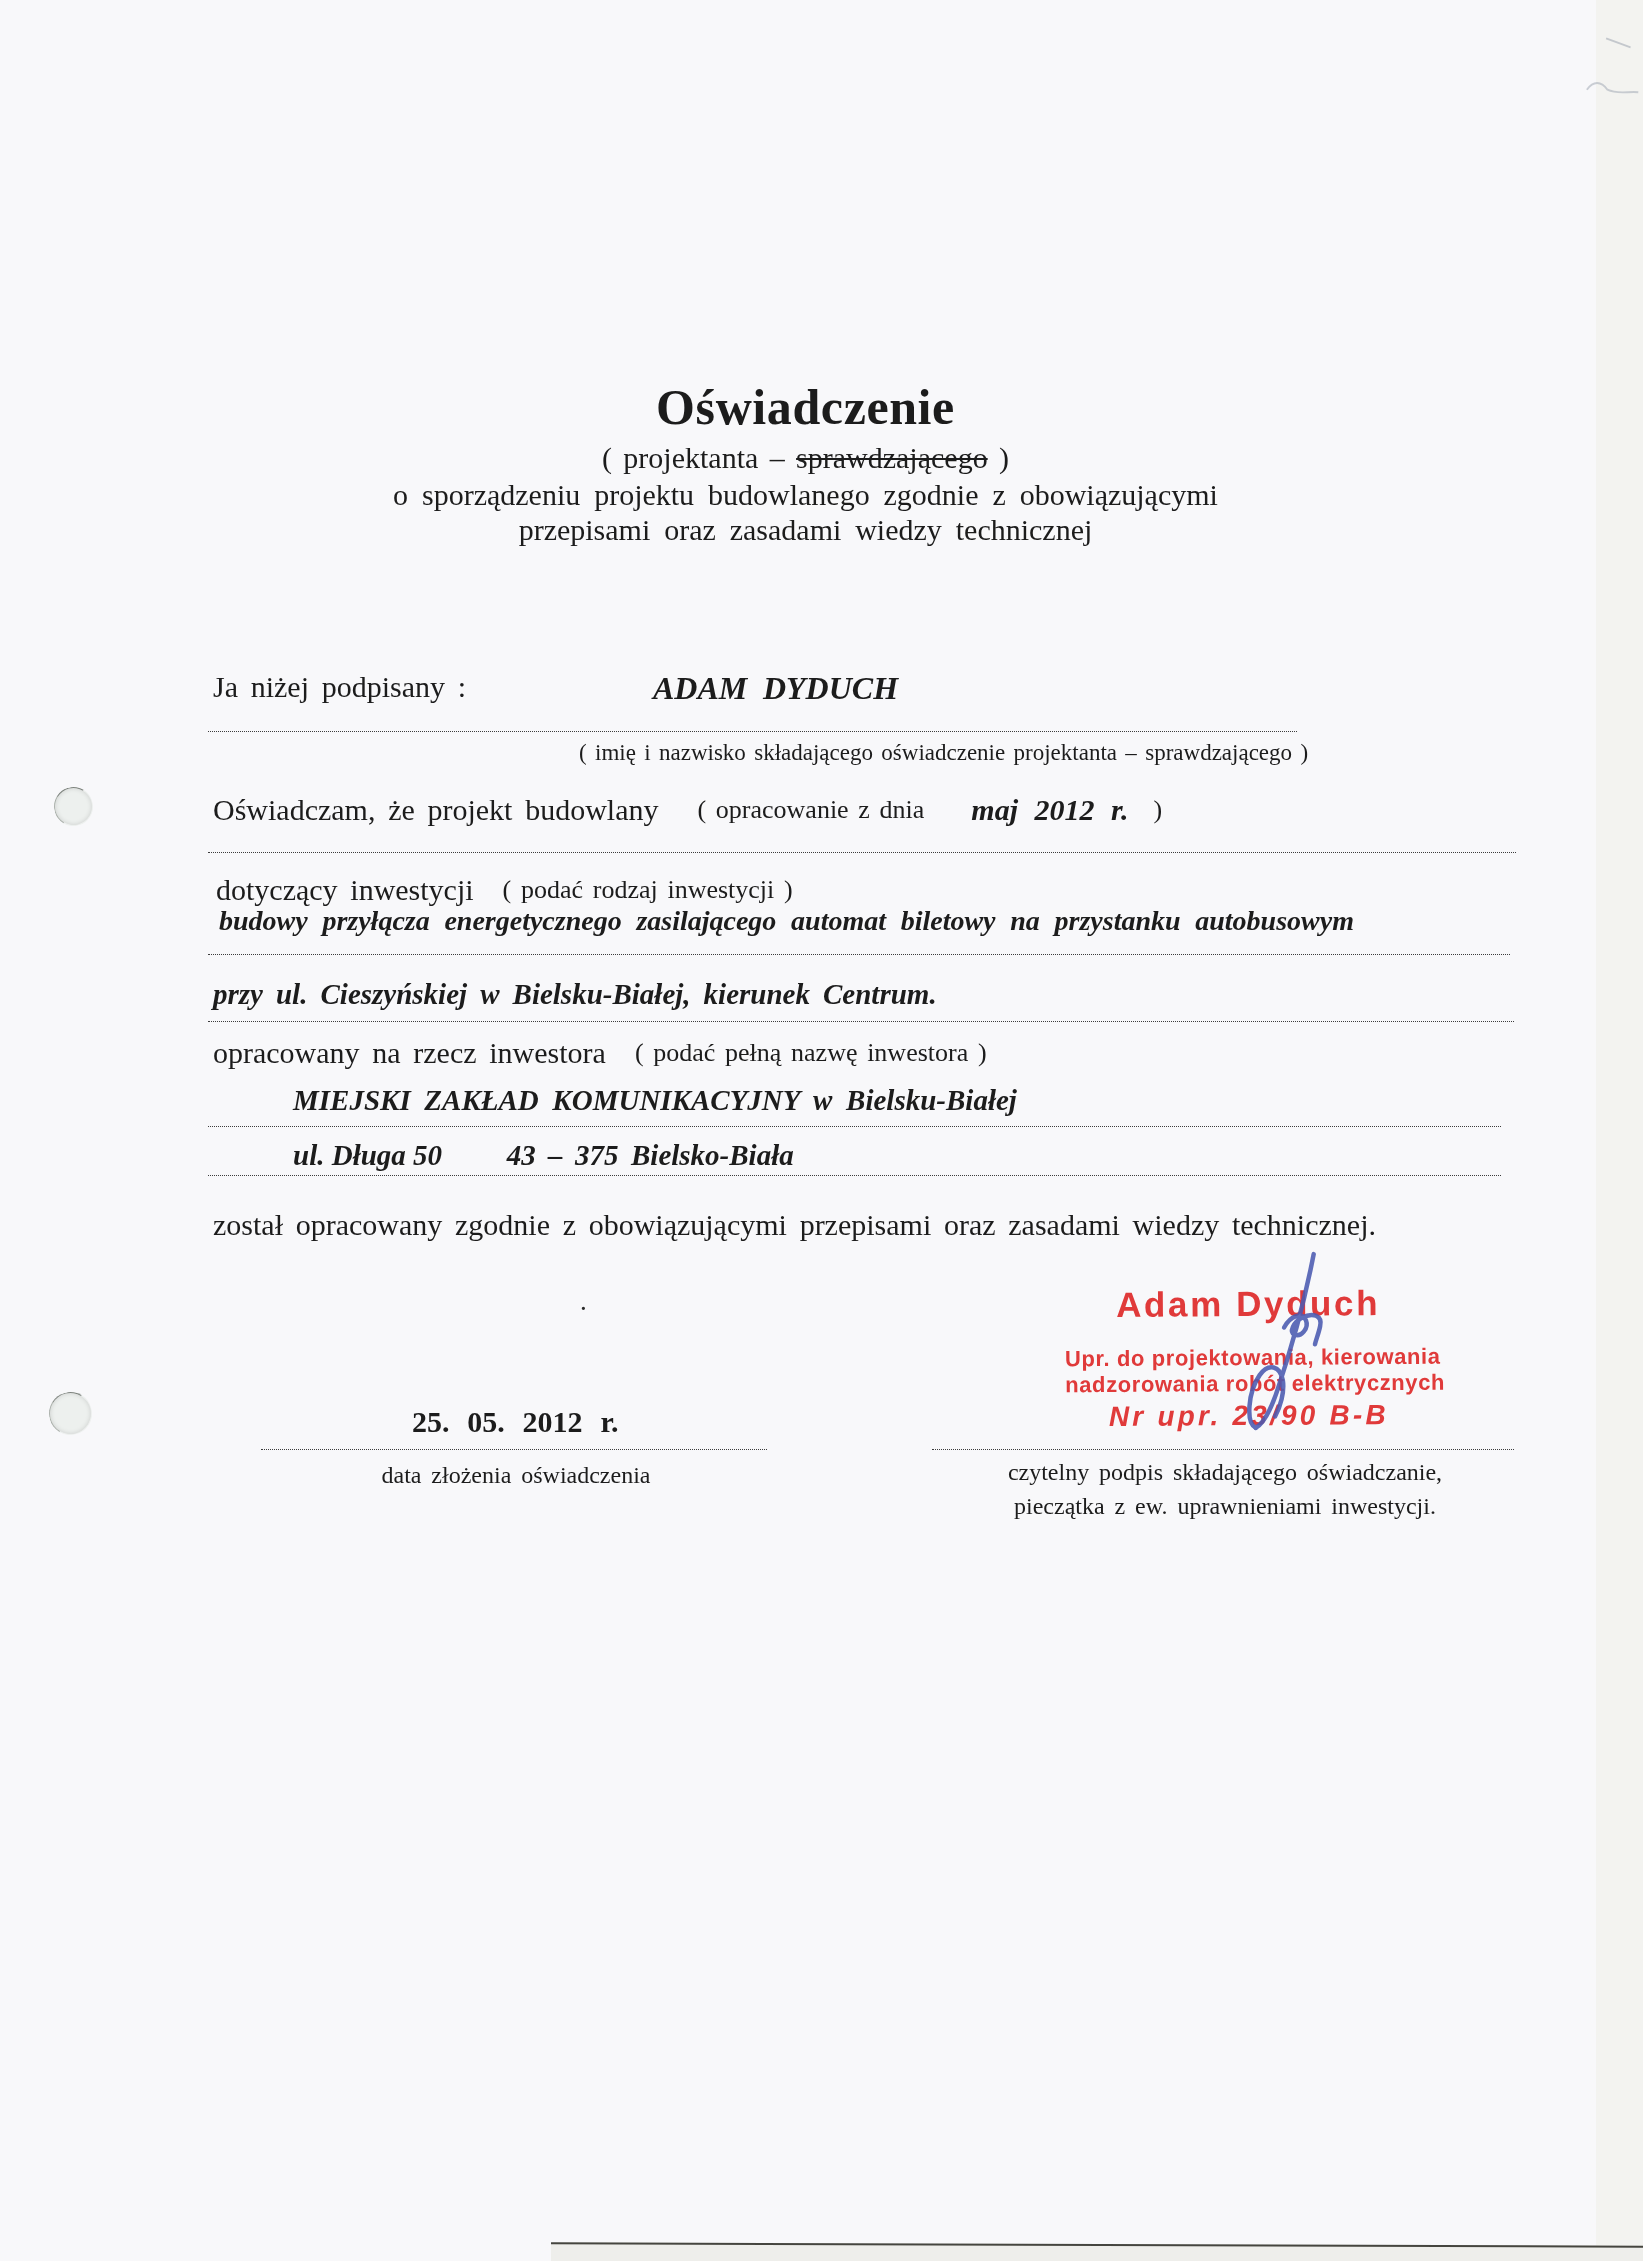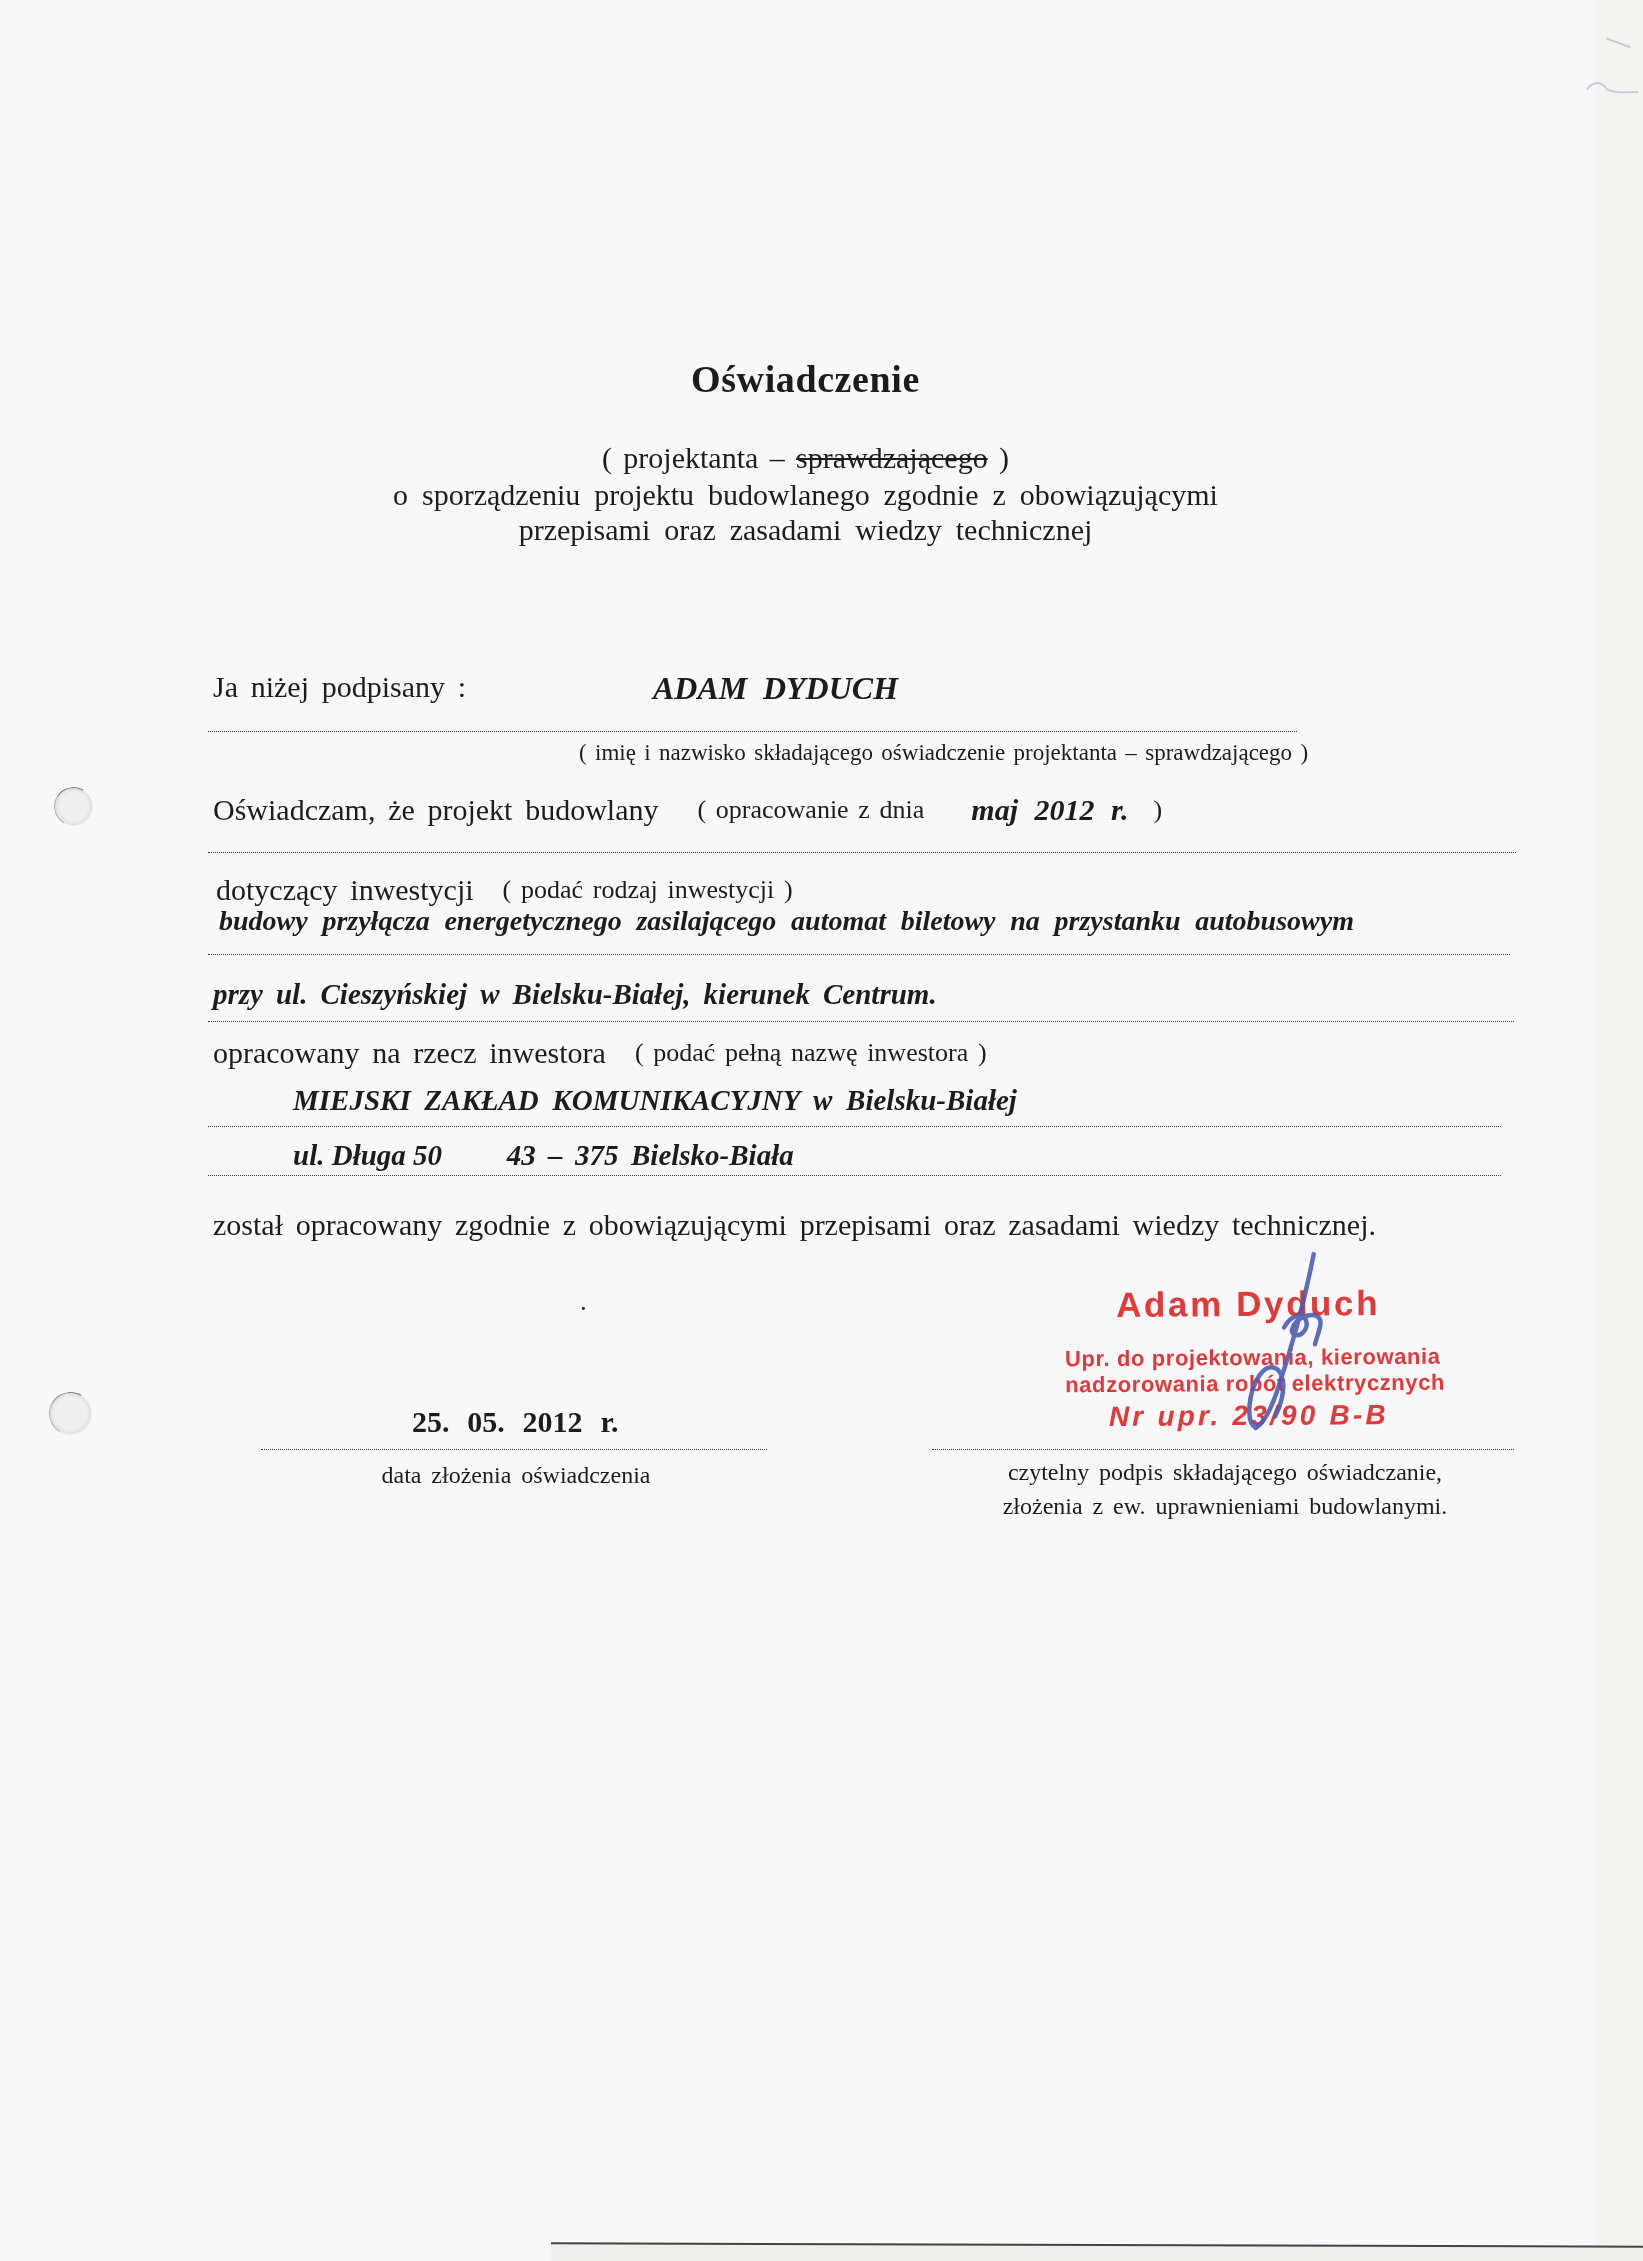--- a/index.html
+++ b/index.html
@@ -18,21 +18,21 @@
     border-top:2.6px solid #45453f;transform:rotate(0.18deg);}
   
   .hole{border-radius:50%;background:#edf0ee;
     box-shadow:inset 0 0 5.2px rgba(0,0,0,.14);
     border:1.9px solid transparent;border-top-color:#7e847e;border-left-color:#aab0aa;
     transform:rotate(-14deg);}
   .hole-top{left:54px;top:787px;width:37px;height:37px;}
   .hole-bottom{left:49px;top:1392px;width:41px;height:41px;}
   
   .center-wrap{left:0;width:1611px;text-align:center;}
-  .doc-title{top:357px;font-size:38px;font-weight:bold;letter-spacing:0.6px;}
+  .doc-title{top:378px;font-size:50px;font-weight:bold;letter-spacing:0.6px;}
   .doc-subtitle{top:441px;font-size:30px;word-spacing:3.9px;}
   .struck{text-decoration:line-through;text-decoration-thickness:1.9px;}
   .doc-sub2{top:478px;font-size:30px;word-spacing:6.4px;}
   .doc-sub3{top:513px;font-size:30px;word-spacing:6.4px;}
   
   .body-line{font-size:30px;word-spacing:5.2px;white-space:nowrap;}
   .paren{font-size:26px;word-spacing:3.2px;}
   .filled{font-weight:bold;font-style:italic;}
   .dotted{border-bottom:1.9px dotted #3c3c3c;height:0;}
   .small-caption{font-size:23px;word-spacing:2.6px;white-space:nowrap;}
@@ -126,17 +126,17 @@
     </g>
   </svg>
 
   <div class="abs date-line">25. 05. 2012 r.</div>
   <div class="abs dotted" style="left:261px;top:1449px;width:506px;"></div>
   <div class="abs caption-block" style="left:271px;top:1458px;width:490px;">data złożenia oświadczenia</div>
 
   <div class="abs dotted" style="left:932px;top:1449px;width:582px;"></div>
   <div class="abs caption-block" style="left:922px;top:1455px;width:606px;">
     <div>czytelny podpis składającego oświadczanie,</div>
-    <div>złożenia z ew. uprawnieniami budowlanymi.</div>
+    <div>pieczątka z ew. uprawnieniami inwestycji.</div>
   </div>
 
 </div>
 
 
 </body></html>

